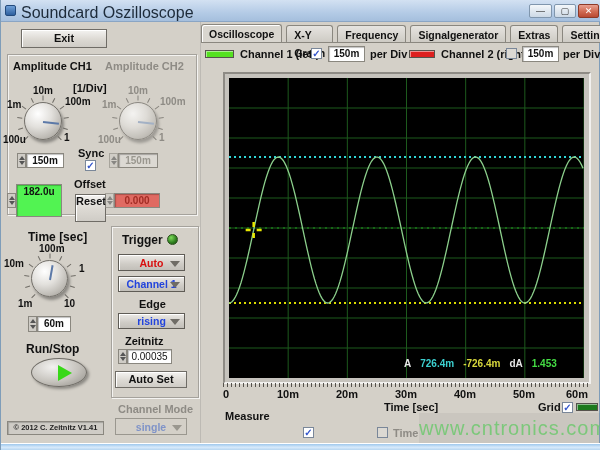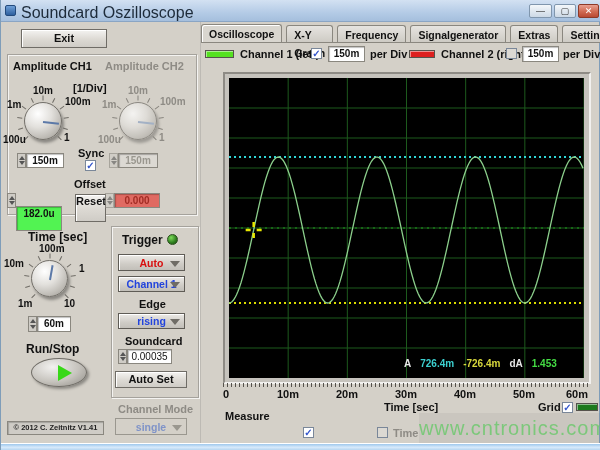--- a/index.html
+++ b/index.html
@@ -153,21 +153,21 @@
   <div class="abs lbl b" style="left:77px;top:147px;">Sync</div>
   <div class="abs checkbox" style="left:84px;top:160px;">✓</div>
 
   <div class="abs spinner" style="left:16px;top:153px;height:15px;"></div>
   <div class="abs valuebox" style="left:25px;top:153px;width:38px;height:15px;line-height:13px;">150m</div>
   <div class="abs spinner" style="left:108px;top:153px;height:15px;opacity:.6;"></div>
   <div class="abs valuebox disabled" style="left:117px;top:153px;width:40px;height:15px;line-height:13px;">150m</div>
 
   <div class="abs lbl b" style="left:73px;top:178px;">Offset</div>
   <div class="abs spinner" style="left:6px;top:193px;height:15px;"></div>
-  <div class="abs valuebox" style="left:15px;top:206px;width:46px;height:25px;line-height:13px;background:#52f352;">182.0u</div>
+  <div class="abs valuebox" style="left:15px;top:184px;width:46px;height:33px;line-height:13px;background:#52f352;">182.0u</div>
   <div class="abs btn" style="left:74px;top:194px;width:31px;height:28px;line-height:12px;font-size:11px;">Reset</div>
   <div class="abs spinner" style="left:104px;top:193px;height:15px;opacity:.6;"></div>
   <div class="abs valuebox" style="left:113px;top:193px;width:46px;height:15px;line-height:13px;background:#e06a62;color:#a22c24;">0.000</div>
 
   <div class="abs lbl b" style="left:27px;top:230px;font-size:12px;">Time [sec]</div>
   <div class="abs knob knob-ticks" style="left:30px;top:260px;width:37px;height:37px;">
     <div class="pointer" style="width:15px;transform:rotate(-80deg);"></div>
   <div class="tick" style="transform: rotate(-225deg) translateX(21px);"></div>
       <div class="tick" style="transform: rotate(-198deg) translateX(21px);"></div>
       <div class="tick" style="transform: rotate(-171deg) translateX(21px);"></div>
@@ -193,21 +193,21 @@
     <div style="position:absolute;left:26px;top:6px;width:0;height:0;border-top:8px solid transparent;border-bottom:8px solid transparent;border-left:14px solid #38d818;"></div>
   </div>
 
   <div class="abs groupbox" style="left:110px;top:226px;width:88px;height:172px;"></div>
   <div class="abs lbl b" style="left:121px;top:233px;font-size:12px;">Trigger</div>
   <div class="abs" style="left:166px;top:234px;width:11px;height:11px;border-radius:50%;border:1px solid #2b4f1e;background:radial-gradient(circle at 35% 30%, #7ddb5a, #2e7d1e 60%, #1c4f12);"></div>
   <div class="abs dropdown" style="left:117px;top:254px;width:67px;height:17px;line-height:16px;color:#d80f0f;"><span>Auto</span><span class="dd-arrow"></span></div>
   <div class="abs dropdown" style="left:117px;top:276px;width:67px;height:16px;line-height:15px;color:#2244dd;"><span>Channel 1</span><span class="dd-arrow"></span></div>
   <div class="abs lbl b" style="left:138px;top:298px;">Edge</div>
   <div class="abs dropdown" style="left:117px;top:313px;width:67px;height:16px;line-height:15px;color:#2244dd;"><span>rising</span><span class="dd-arrow"></span></div>
-  <div class="abs lbl b" style="left:124px;top:335px;">Soundcard</div>
+  <div class="abs lbl b" style="left:124px;top:335px;">Zeitnitz</div>
   <div class="abs spinner" style="left:117px;top:349px;height:15px;"></div>
   <div class="abs valuebox" style="left:126px;top:349px;width:45px;height:15px;line-height:13px;font-weight:normal;">0.00035</div>
   <div class="abs btn" style="left:114px;top:371px;width:72px;height:17px;line-height:15px;">Auto Set</div>
 
   <div class="abs lbl b gray" style="left:117px;top:403px;">Channel Mode</div>
   <div class="abs dropdown disabled" style="left:114px;top:418px;width:72px;height:17px;line-height:16px;color:#7f93c8;"><span>single</span><span class="dd-arrow" style="border-top-color:#9a978f;"></span></div>
 
   <div class="abs" style="left:6px;top:421px;width:97px;height:14px;border:1px solid #8a877f;box-shadow:inset 1px 1px 1px rgba(0,0,0,.2);background:#cfccc6;font-size:7.5px;font-weight:bold;text-align:center;line-height:12px;color:#222;">© 2012  C. Zeitnitz V1.41</div>
 
   <div id="divider" class="abs"></div>

